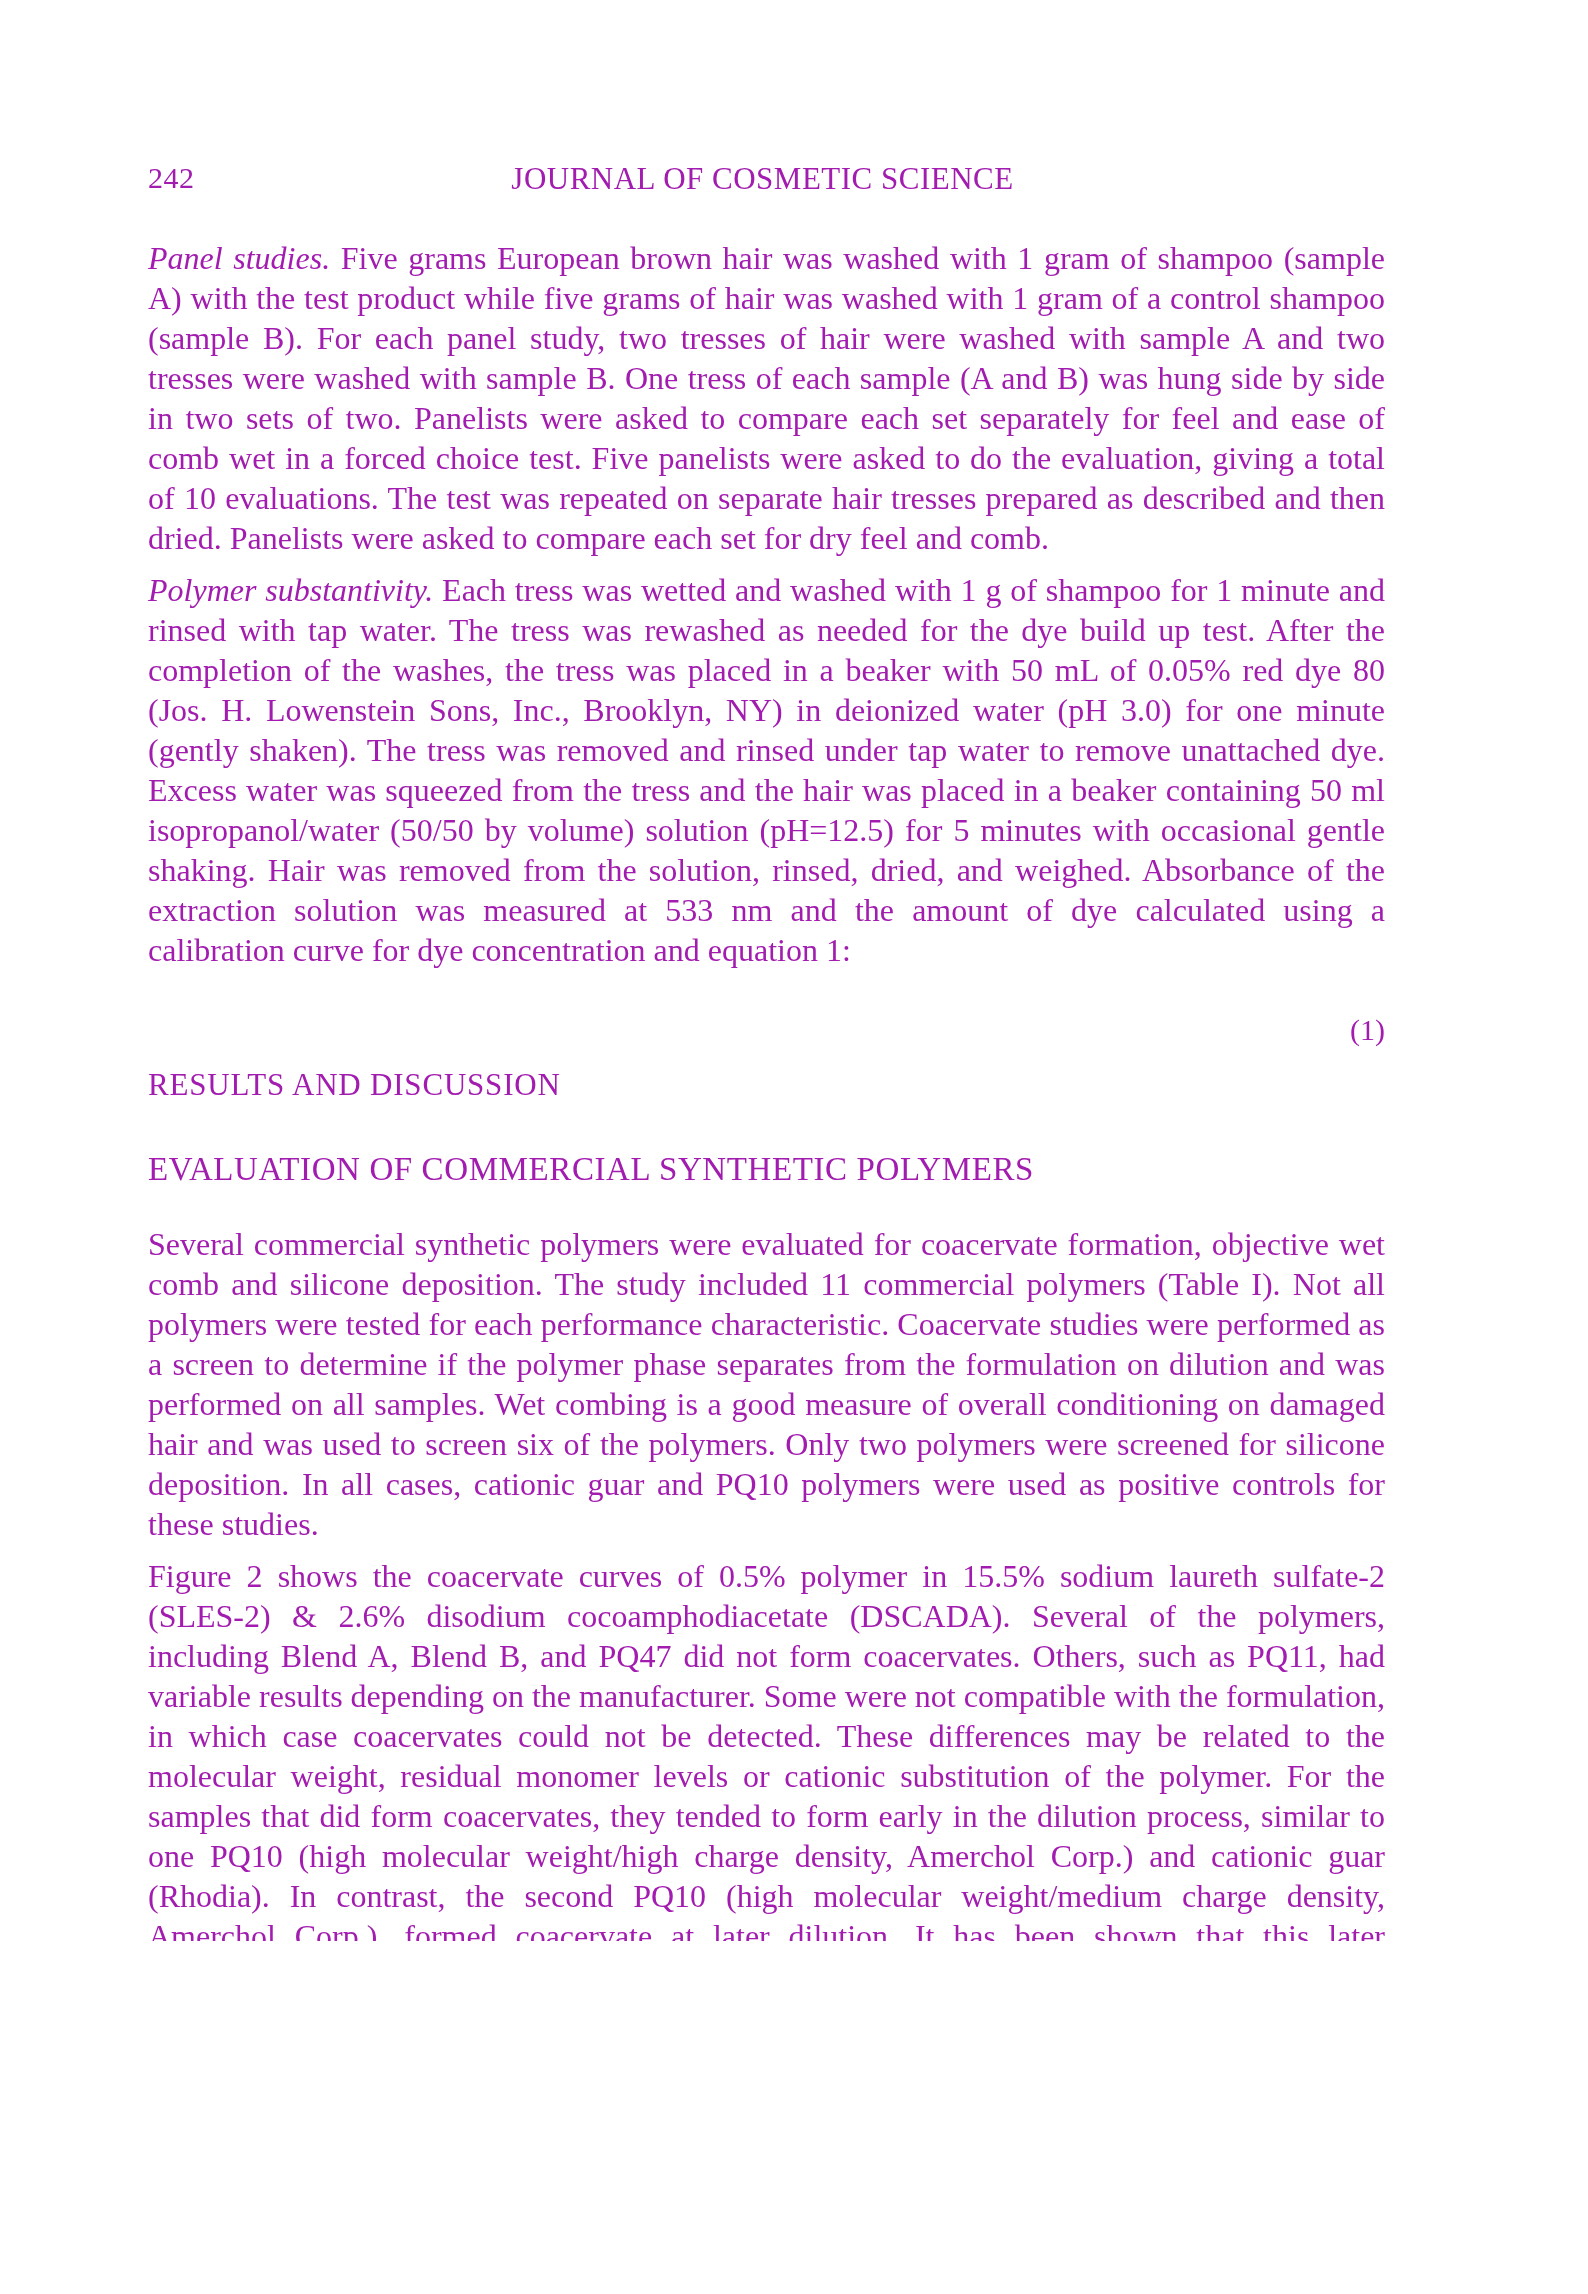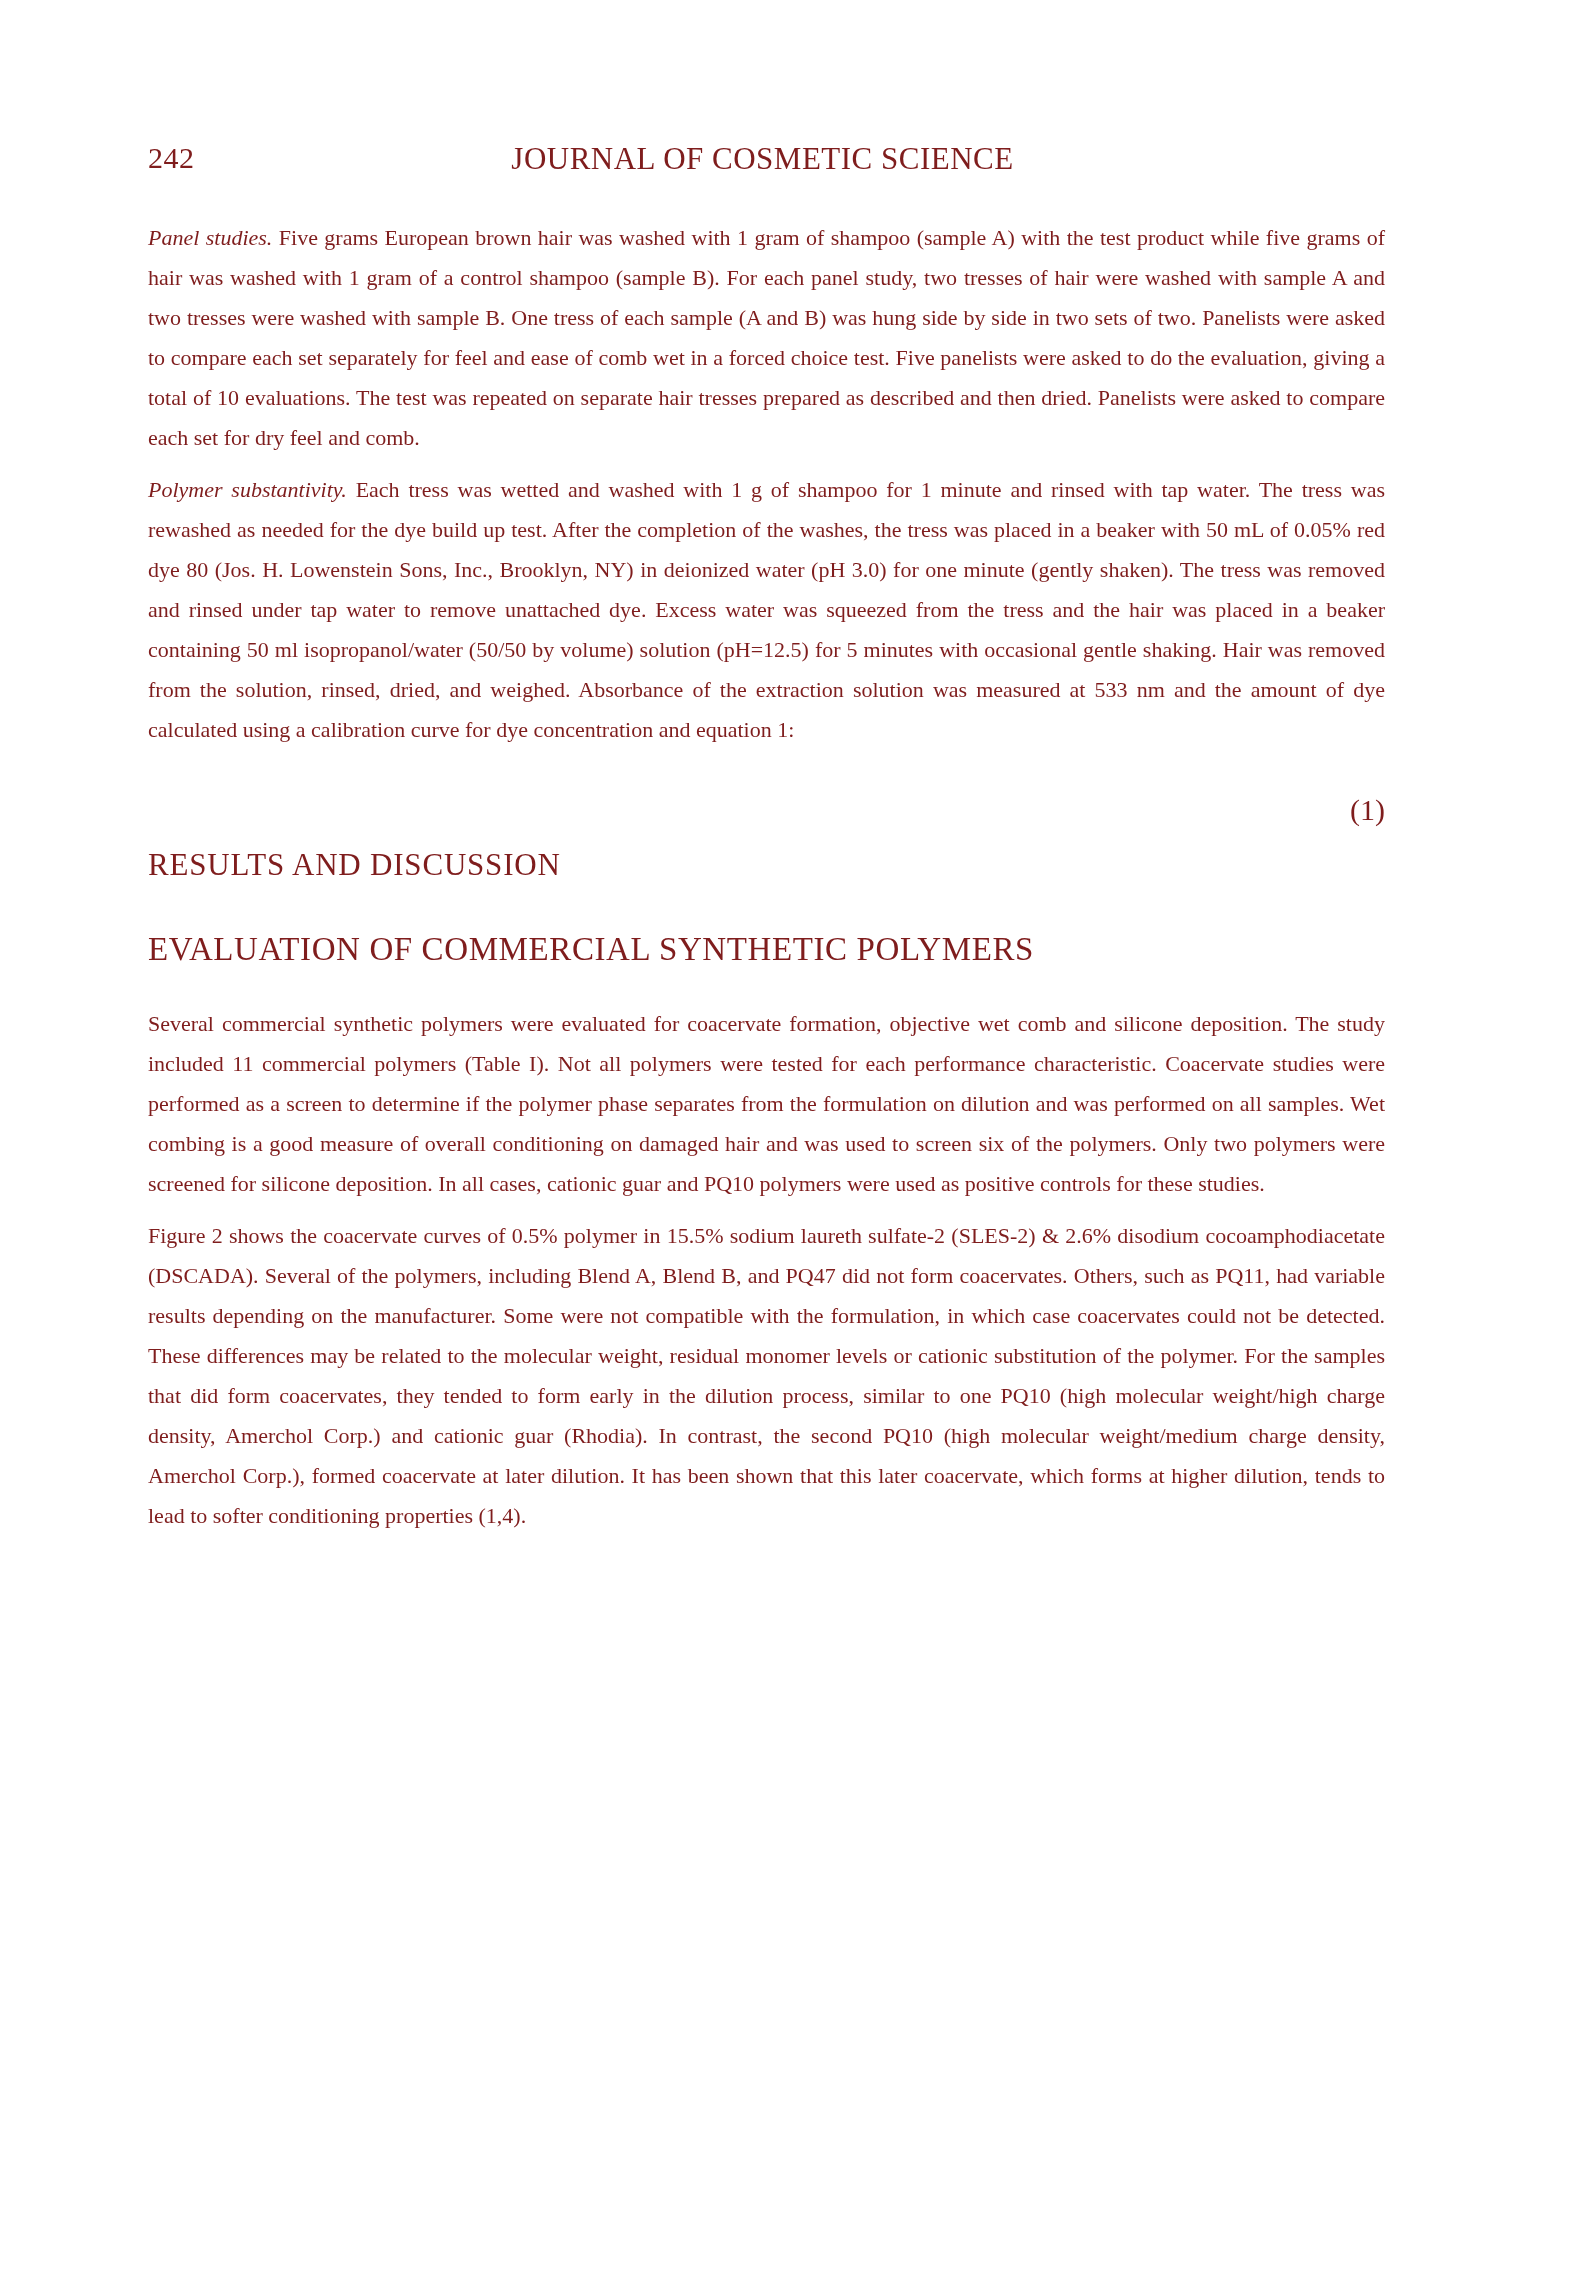--- a/index.html
+++ b/index.html
@@ -5,44 +5,45 @@
   html, body {
     margin: 0;
     padding: 0;
     background: #ffffff;
   }
   .page {
     position: relative;
     width: 1589px;
     height: 1921px;
     background: #ffffff;
-    color: #7f1d1d;
+    color: #a21caf;
     font-family: "Liberation Serif", "DejaVu Serif", serif;
     box-sizing: border-box;
     padding: 141px 204px 0 148px;
+    margin-top: 20px;
   }
   .running-header {
     display: flex;
     align-items: baseline;
     margin-bottom: 43px;
   }
   .page-number {
     font-size: 30px;
     letter-spacing: 0.5px;
   }
   .journal-title {
     position: absolute;
     left: 0;
     right: 64px;
     text-align: center;
     font-size: 31px;
     letter-spacing: 0.5px;
   }
   .para {
-    font-size: 22px;
+    font-size: 32px;
     line-height: 40px;
     text-align: justify;
     margin: 0 0 12.2px 0;
   }
   .para .lead {
     font-style: italic;
   }
   .equation-row {
     position: relative;
     margin: 40px 0 0 0;

